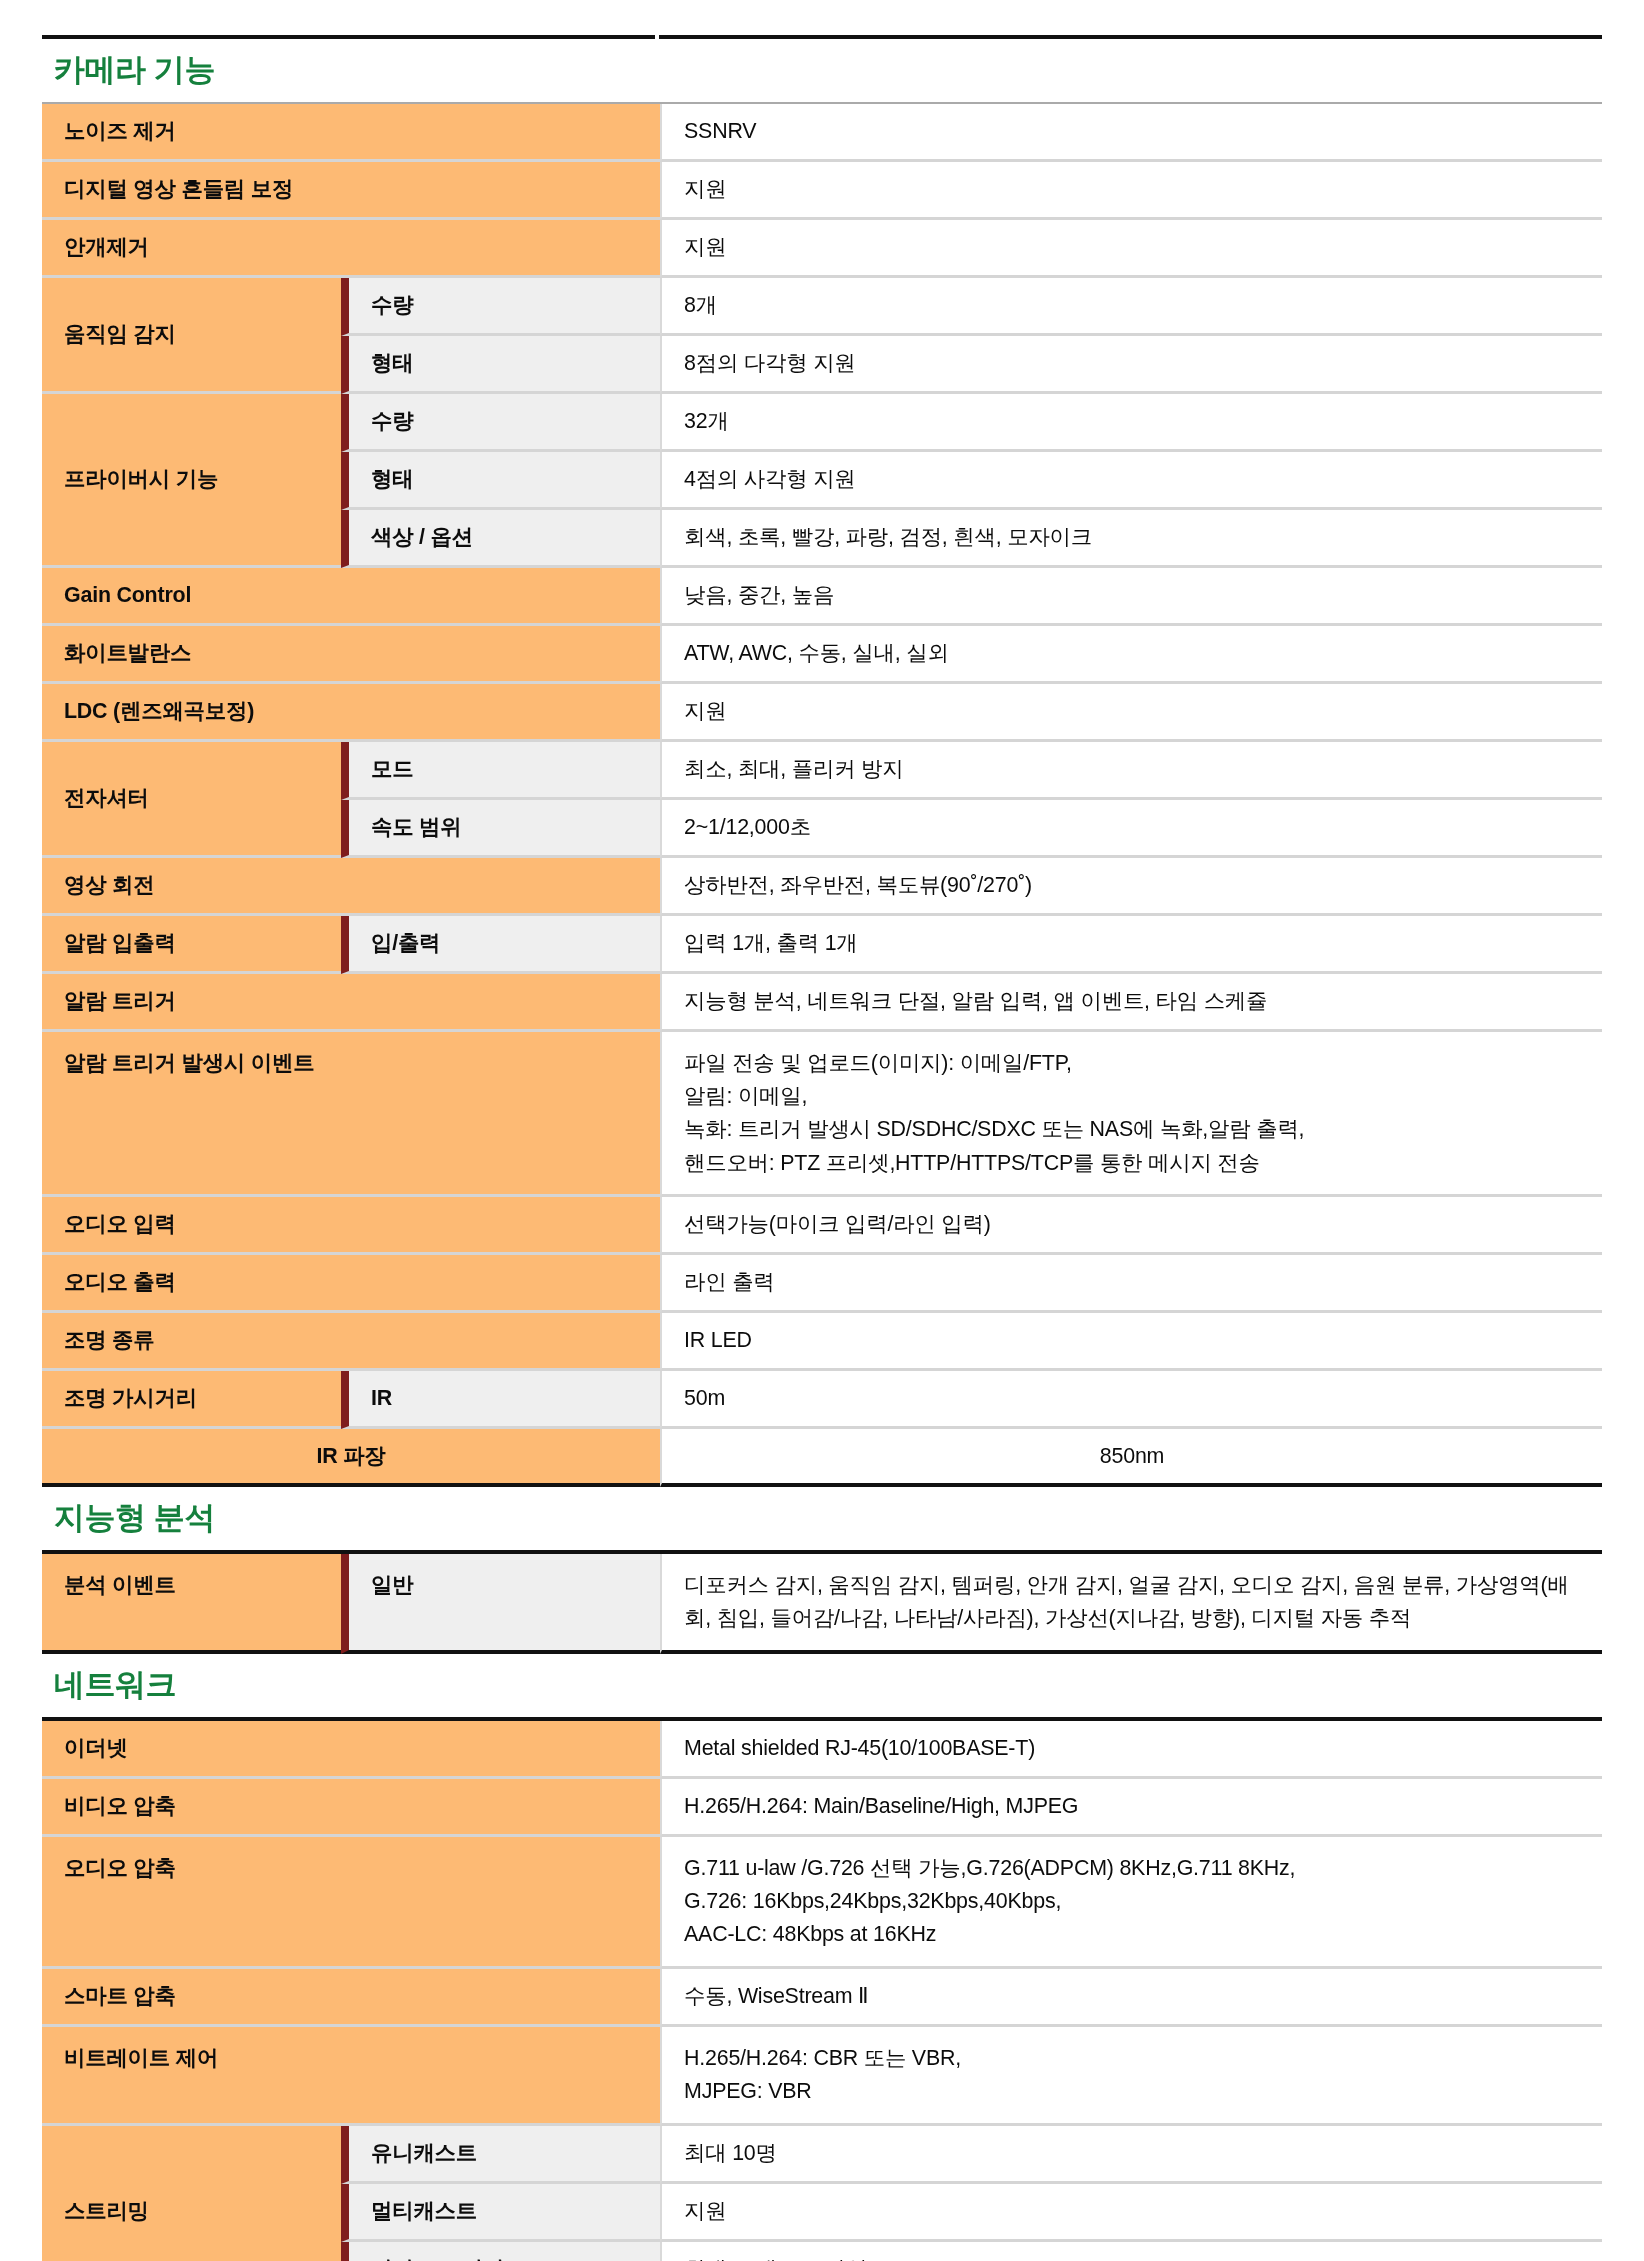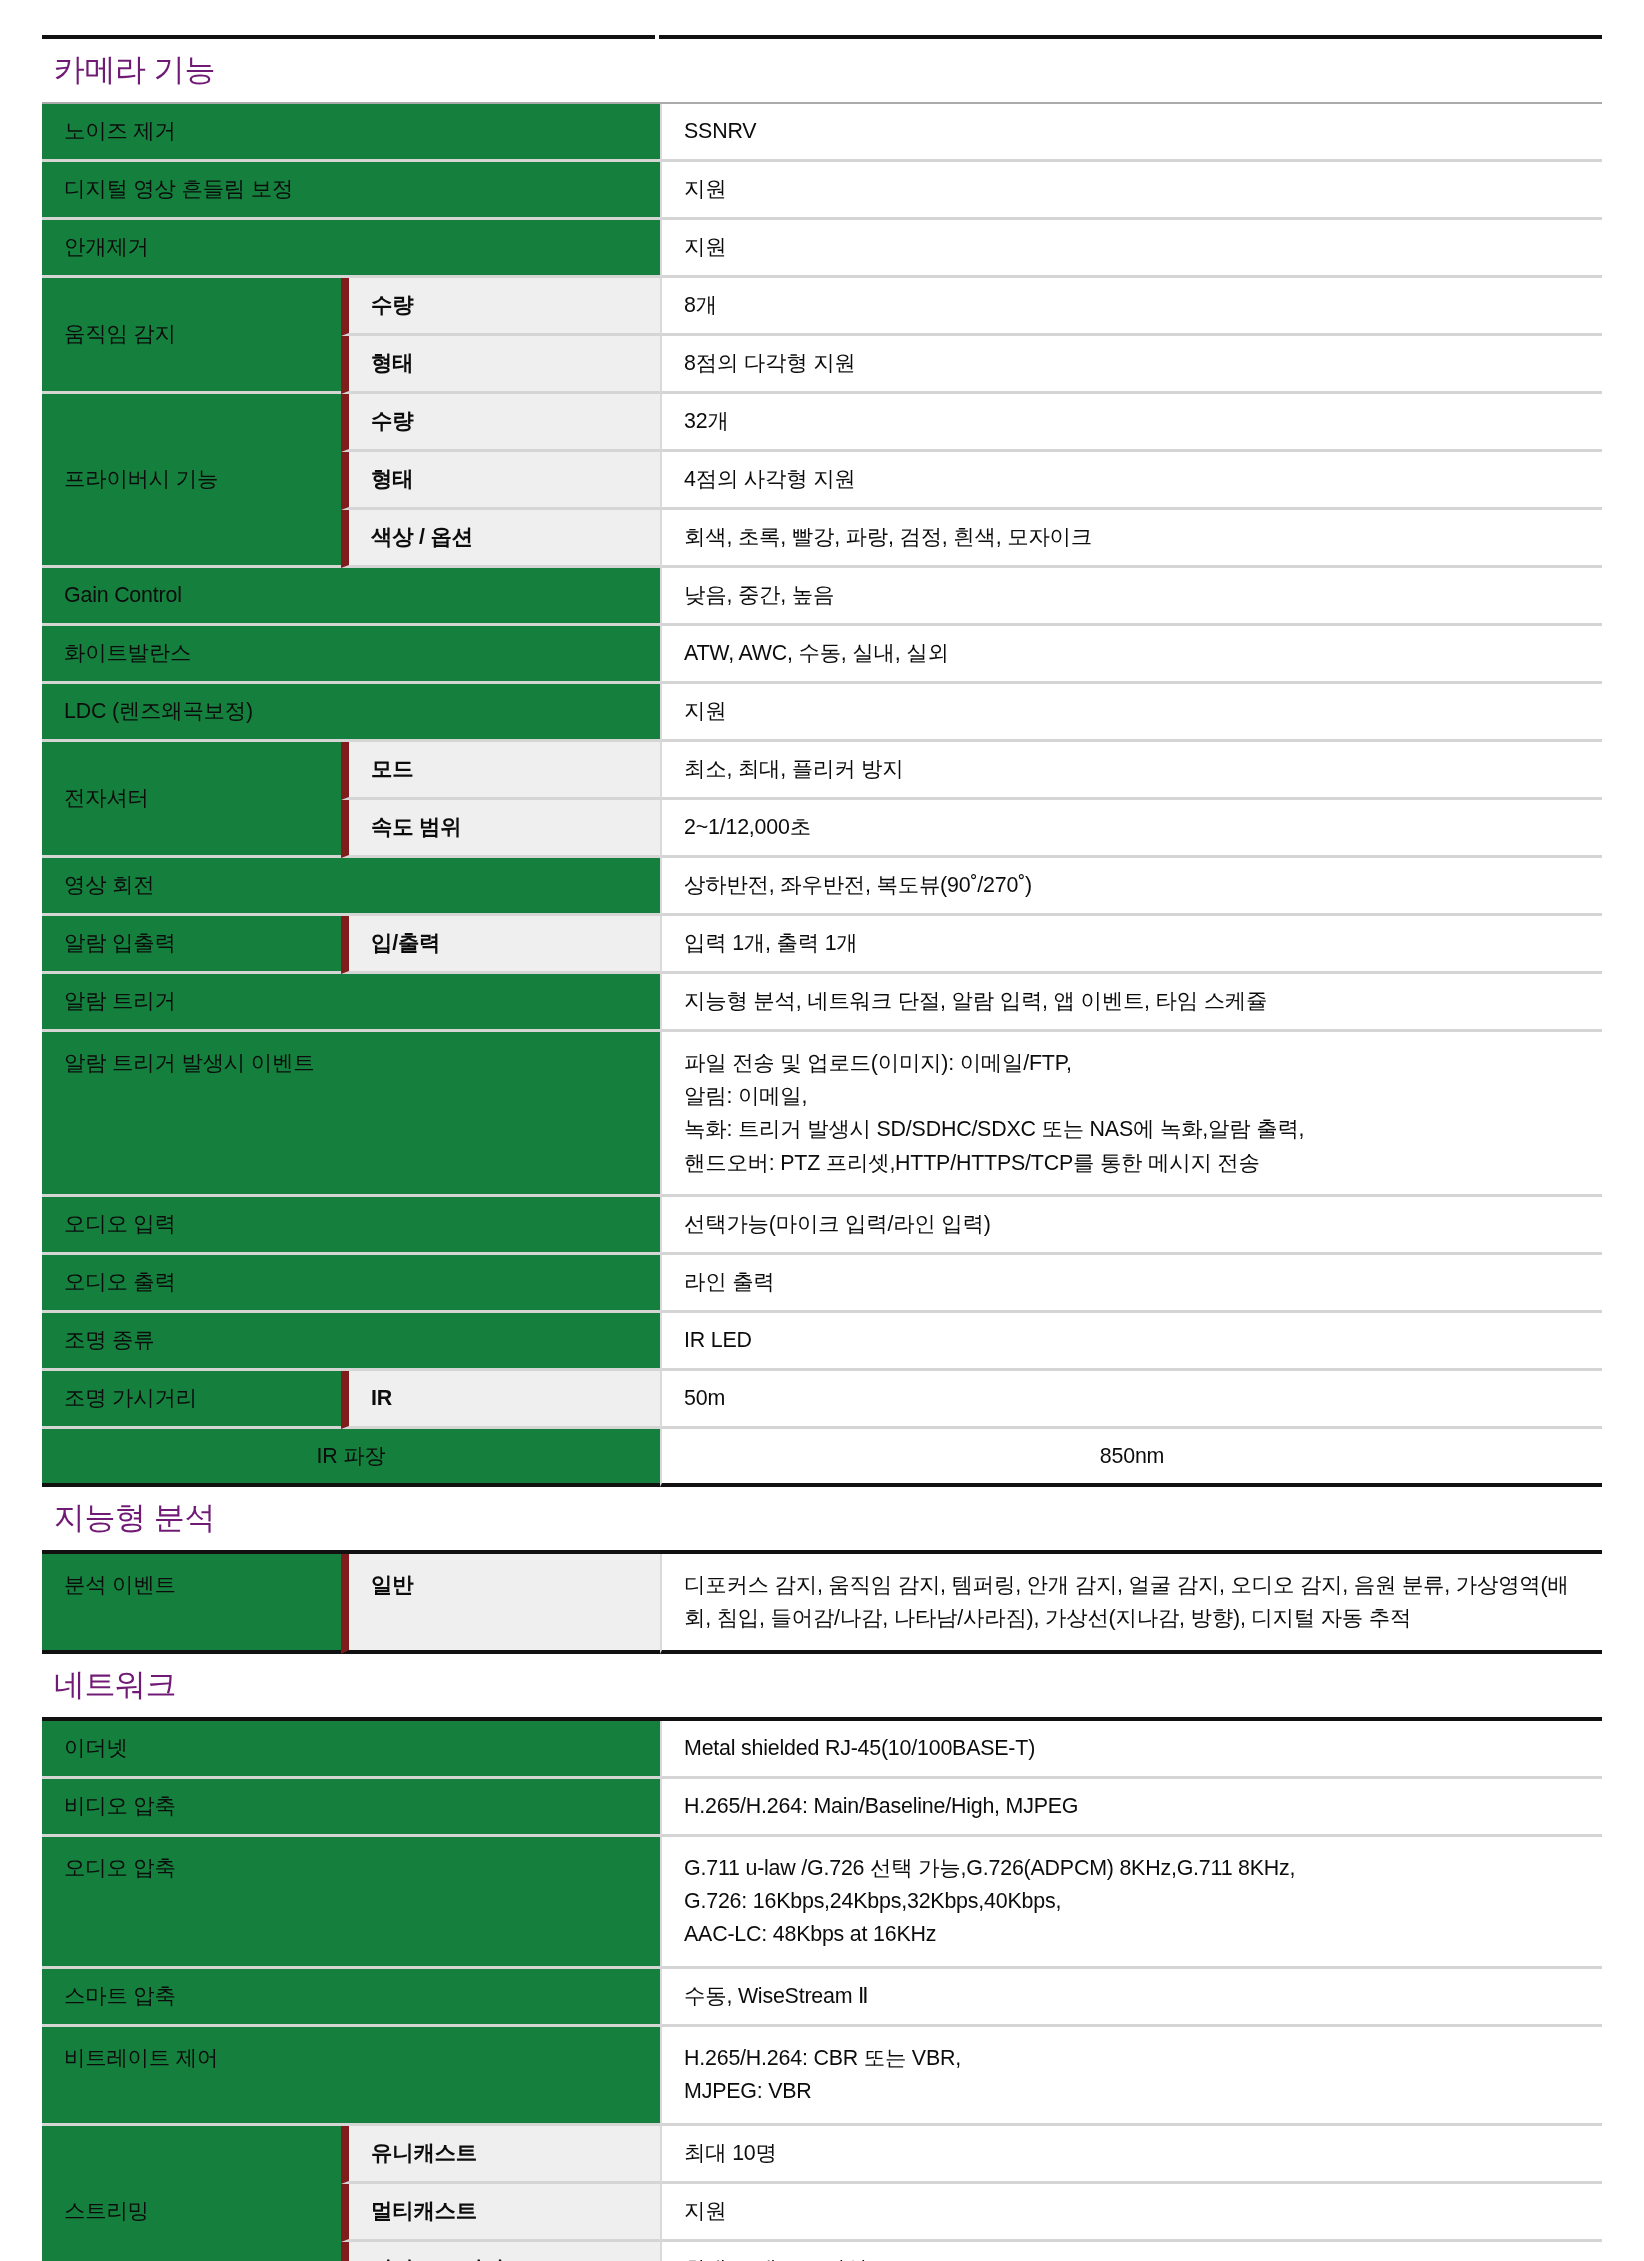--- a/index.html
+++ b/index.html
@@ -9,37 +9,37 @@
     color:#0c0c0c;
     -webkit-font-smoothing:antialiased;
   }
   .page{padding:0 42px;}
   
   .top-rule{
     margin-top:35px;height:4.4px;
     background:linear-gradient(to right,#111 0,#111 613px,#fff 613px,#fff 617px,#111 617px,#111 100%);
   }
   .section-title{
-    font-size:31px;font-weight:normal;line-height:37px;
-    margin:11.8px 0 14px 11.8px;letter-spacing:-0.4px;color:#701a75;
+    font-size:31px;font-weight:bold;line-height:37px;
+    margin:11.8px 0 14px 11.8px;letter-spacing:-0.4px;color:#15803d;
   }
   table.spec{
     width:1560px;border-collapse:separate;border-spacing:0;table-layout:fixed;
   }
   table.spec.gray-top{border-top:2.2px solid #aaaaaa;}
   table.spec.black-top{border-top:4.4px solid #111111;}
   col.c1{width:299px;} col.c2{width:319px;} col.c3{width:942px;}
   td{
     font-size:21.4px;line-height:1.55;
     border-bottom:3px solid #d5d5d5;
     padding:7.4px 22px;vertical-align:middle;
     letter-spacing:-0.2px;
     box-sizing:border-box;
   }
-  td.lbl{background:#15803d;font-weight:normal;}
+  td.lbl{background:#fdba74;font-weight:bold;}
   td.sub{background:#efefef;font-weight:bold;border-left:8px solid #7f1d1d;}
   td.val{background:#ffffff;font-weight:normal;border-left:2.2px solid #d9d9d9;white-space:pre-line;}
   tr.top-align > td{vertical-align:top;padding-top:14.8px;padding-bottom:14.8px;}
   table.spec.black-bottom tr.last > td{border-bottom:4.4px solid #111111;}
 </style>
 </head>
 <body>
 
 <div class="page">
   <div class="top-rule"></div>

